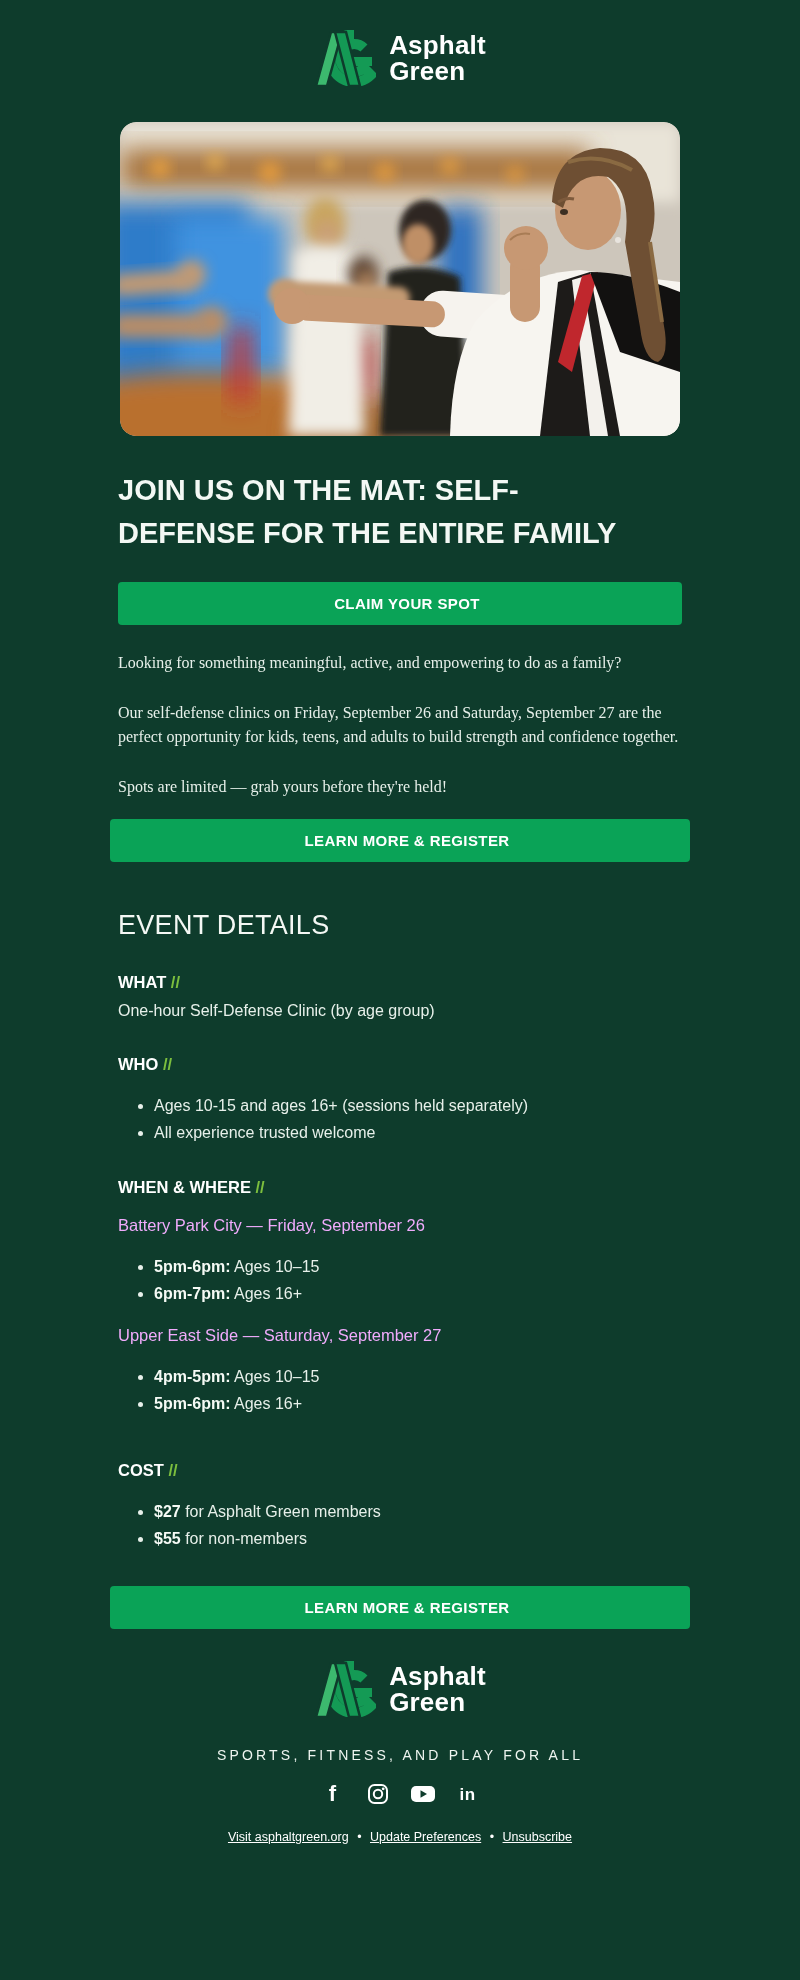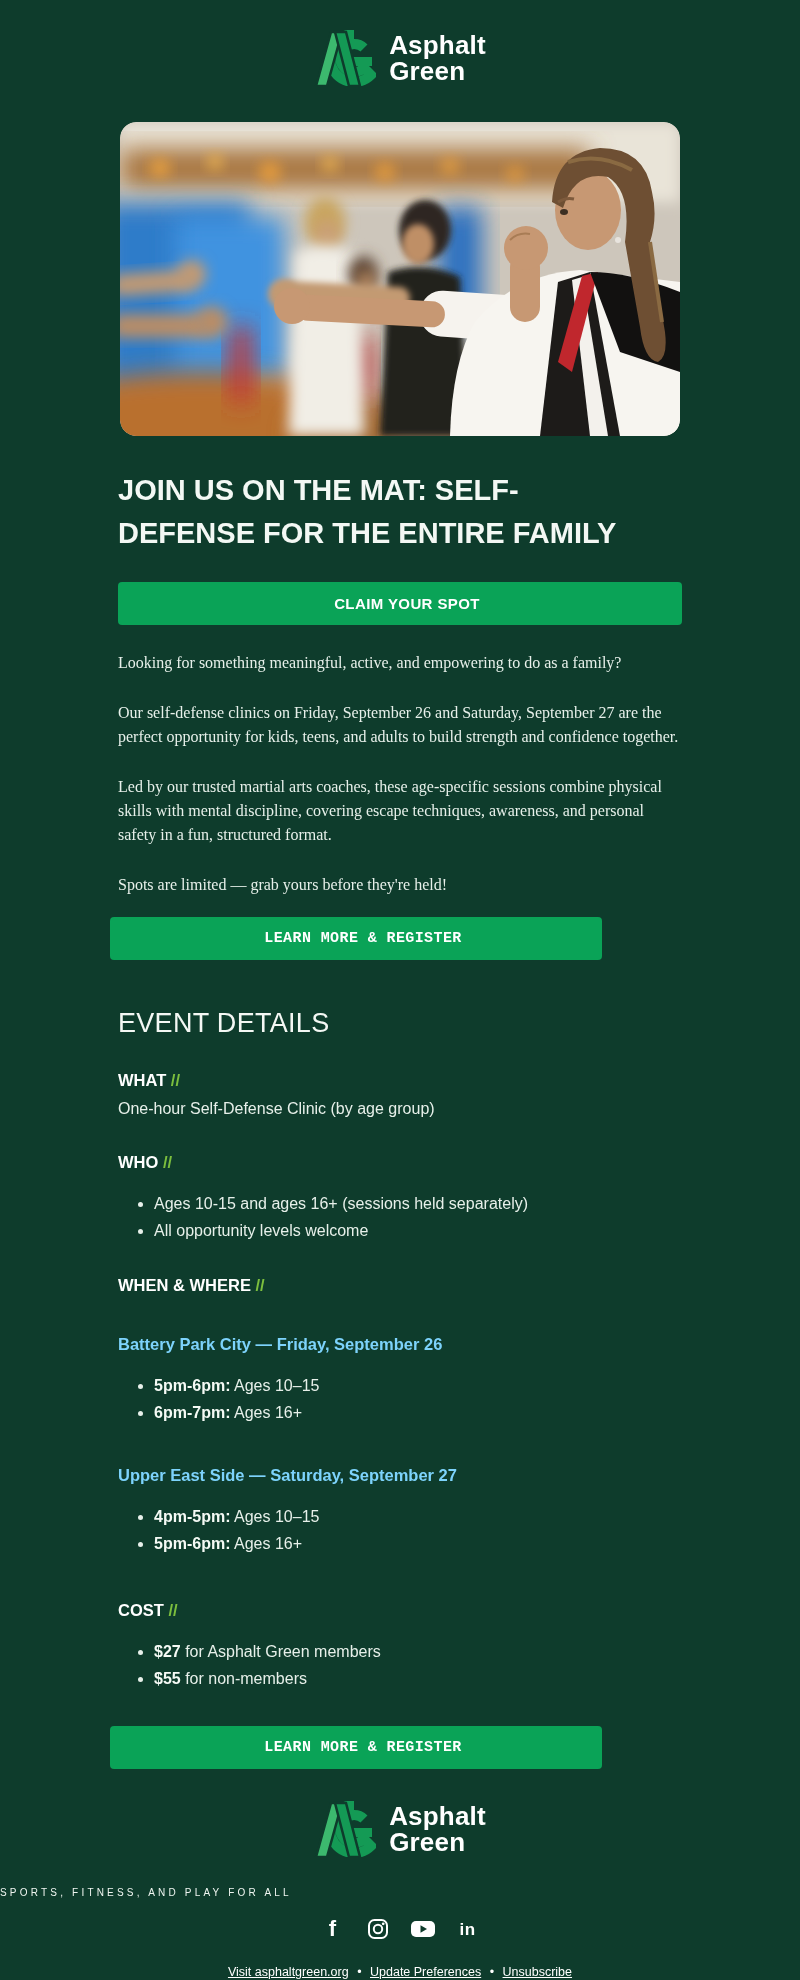--- a/index.html
+++ b/index.html
@@ -24,39 +24,39 @@
   .headline{font-size:29px;line-height:43px;font-weight:700;color:#f3f8f4;max-width:524px;margin:33px 0 0;}
 
   .btn{
     display:flex;align-items:center;justify-content:center;
     height:43px;background:#0aa357;color:#ffffff;
     font-weight:700;font-size:15px;letter-spacing:.4px;
     border-radius:4px;border:none;width:100%;cursor:pointer;
     font-family:inherit;box-sizing:border-box;padding-left:20px;
   }
   .btn-claim{margin-top:27px;}
-  .btn-wide{width:492px;margin-left:-8px;font-family:Liberation Mono, monospace;}
+  .btn-wide{width:580px;margin-left:-8px;}
   .btn-mid{margin-top:20px;}
   .btn-bottom{margin-top:34px;}
 
   .para{font-size:16px;line-height:24px;margin:26px 0 0;color:#e7f0ea;font-family:Liberation Serif, serif;}
 
   .details-title{font-size:27px;font-weight:400;letter-spacing:.3px;color:#f4f8f4;margin:48px 0 0;}
   .sec-label{font-size:16.5px;font-weight:700;color:#ffffff;margin-top:32px;}
   .slash{color:#7cbf3e;font-weight:700;}
   .sec-text{font-size:16px;line-height:24px;margin-top:7px;color:#e7f0ea;}
-  .sub-head{font-size:16.5px;font-weight:700;color:#7dd3fc;margin-top:40px;}
+  .sub-head{font-size:16.5px;font-weight:400;color:#f0abfc;margin-top:19px;}
   ul.blt{margin:18px 0 0;padding-left:36px;list-style:disc;}
   ul.blt li{font-size:16px;line-height:27px;color:#e7f0ea;}
   ul.blt li b{color:#f5faf5;}
   .cost-label{margin-top:44px;}
 
   
   .logo-footer{margin-top:32px;cursor:pointer;}
-  .tagline{text-align:left;font-size:10px;letter-spacing:3.2px;color:#eff5f0;margin-top:30px;}
+  .tagline{text-align:center;font-size:14px;letter-spacing:3.2px;color:#eff5f0;margin-top:30px;}
   .social{display:flex;justify-content:center;align-items:center;gap:17px;margin-top:17px;}
   .social-btn{width:28px;height:28px;display:flex;align-items:center;justify-content:center;cursor:pointer;color:#ffffff;}
   .fb-glyph{font-size:22px;font-weight:700;line-height:22px;}
   .li-glyph{font-size:17px;font-weight:700;line-height:17px;letter-spacing:.5px;}
   .links{text-align:center;font-size:12.5px;color:#ffffff;margin-top:22px;}
   .links .lnk{text-decoration:underline;cursor:pointer;}
   .links .dot{margin:0 5px;}
 </style>
 </head>
 <body>
@@ -163,40 +163,39 @@
   </div>
 
   <div class="content">
 
     <h1 class="headline">JOIN US ON THE MAT: SELF-DEFENSE FOR THE ENTIRE FAMILY</h1>
 
     <button class="btn btn-claim">CLAIM YOUR SPOT</button>
 
     <p class="para">Looking for something meaningful, active, and empowering to do as a family?</p>
     <p class="para">Our self-defense clinics on Friday, September 26 and Saturday, September 27 are the perfect opportunity for kids, teens, and adults to build strength and confidence together.</p>
-    <p class="para">Led by our trusted martial arts coaches, these age-specific sessions combine physical skills with mental discipline, covering escape techniques, awareness, and personal safety in a fun, structured format.</p>
     <p class="para">Spots are limited — grab yours before they're held!</p>
 
     <button class="btn btn-wide btn-mid">LEARN MORE &amp; REGISTER</button>
 
     <h2 class="details-title">EVENT DETAILS</h2>
 
     <div class="sec-label">
       <span>WHAT</span>
       <span class="slash">//</span>
     </div>
     <div class="sec-text">One-hour Self-Defense Clinic (by age group)</div>
 
     <div class="sec-label">
       <span>WHO</span>
       <span class="slash">//</span>
     </div>
     <ul class="blt">
       <li>Ages 10-15 and ages 16+ (sessions held separately)</li>
-      <li>All opportunity levels welcome</li>
+      <li>All experience trusted welcome</li>
     </ul>
 
     <div class="sec-label">
       <span>WHEN &amp; WHERE</span>
       <span class="slash">//</span>
     </div>
 
     <div class="sub-head">Battery Park City — Friday, September 26</div>
     <ul class="blt">
       <li><b>5pm-6pm:</b><span> Ages 10–15</span></li>

